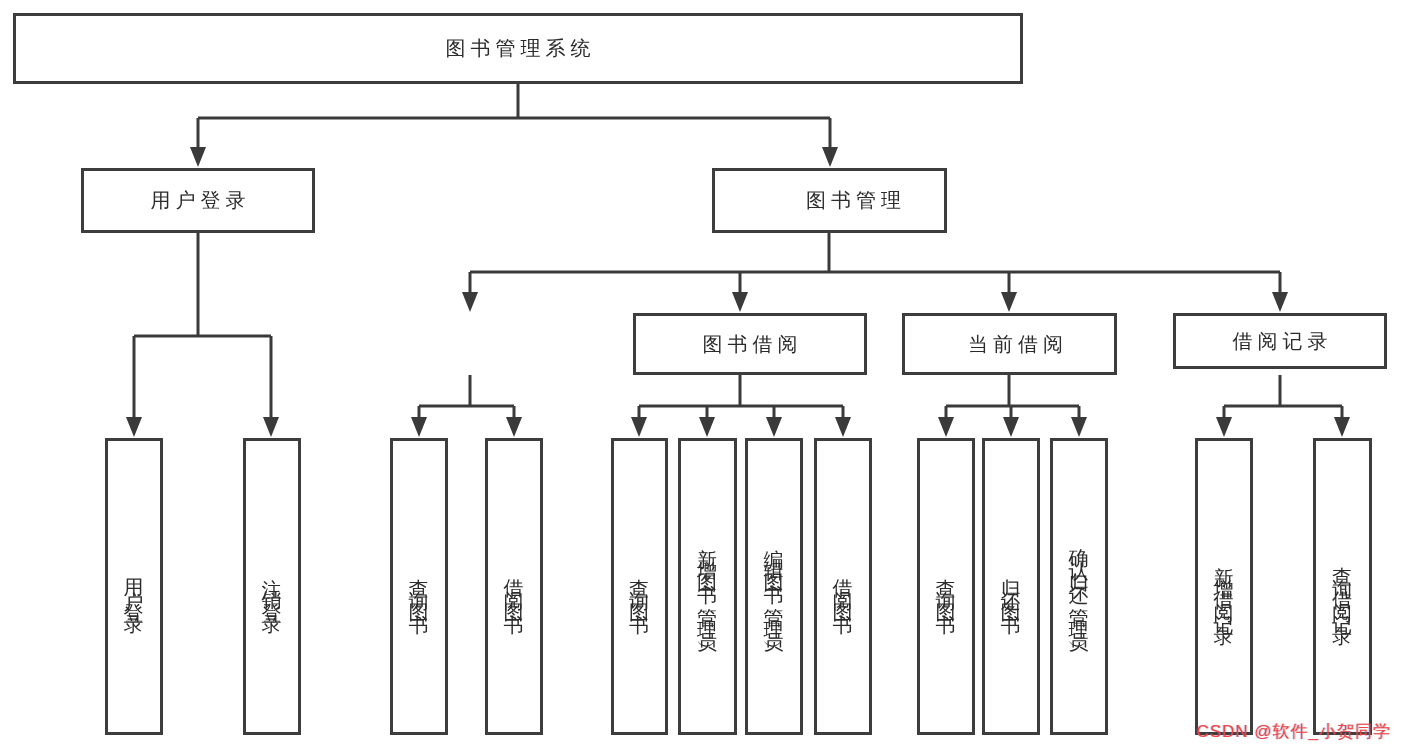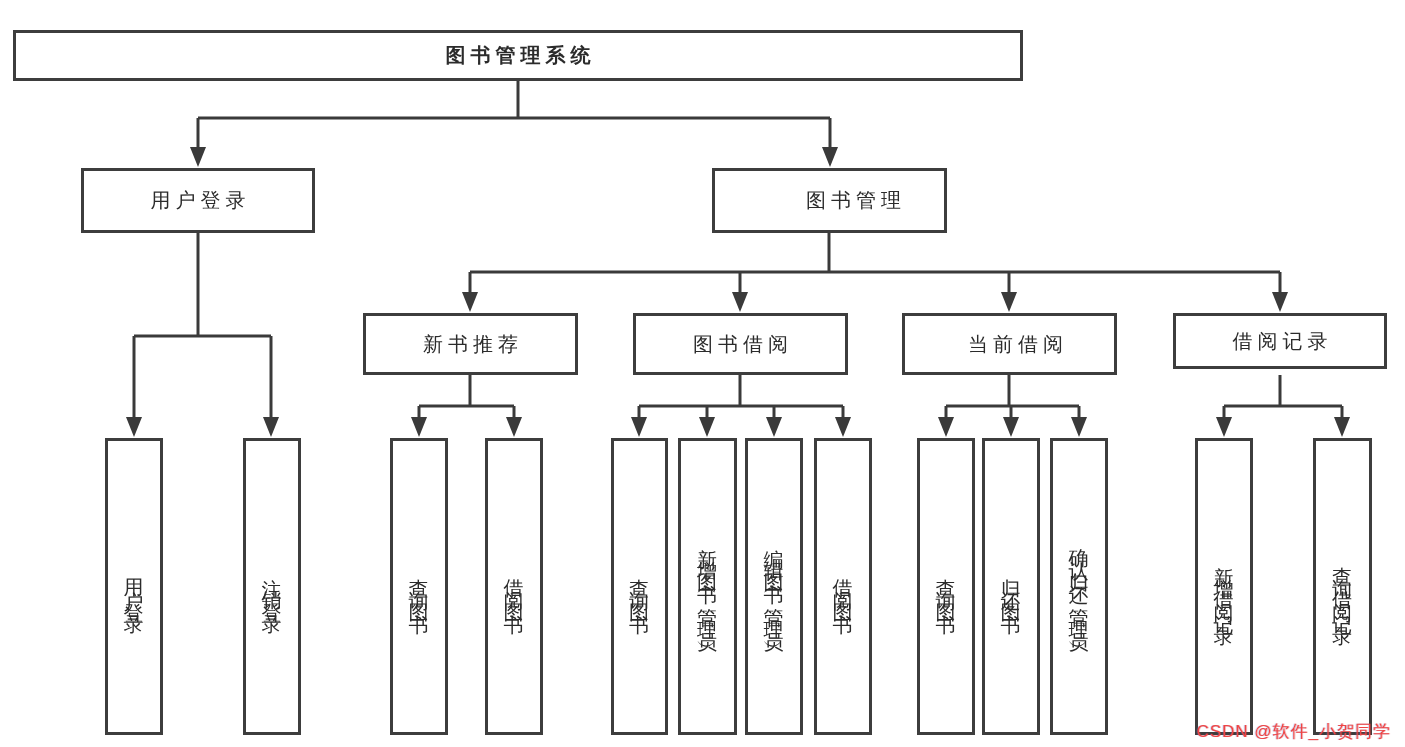--- a/index.html
+++ b/index.html
@@ -113,27 +113,26 @@
       <polygon points="766,417 782,417 774,437"></polygon>
       <polygon points="835,417 851,417 843,437"></polygon>
       <polygon points="938,417 954,417 946,437"></polygon>
       <polygon points="1003,417 1019,417 1011,437"></polygon>
       <polygon points="1071,417 1087,417 1079,437"></polygon>
       <polygon points="1216,417 1232,417 1224,437"></polygon>
       <polygon points="1334,417 1350,417 1342,437"></polygon>
     </g>
   </svg>
 
-  <div class="node h-node" style="left:13px; top:30px; width:1010px; height:51px;font-weight:bold;">图书管理系统</div>
+  <div class="node h-node" style="left:13px; top:13px; width:1010px; height:71px;">图书管理系统</div>
 
   <div class="node h-node" style="left:81px; top:168px; width:234px; height:65px;">用户登录</div>
   <div class="node h-node" style="left:712px; top:168px; width:235px; height:65px;padding-left:48px;">图书管理</div>
 
-  <div class="node h-node" style="left:363px; top:313px; width:215px; height:62px;">新书推荐</div>
-  <div class="node h-node" style="left:633px; top:313px; width:215px; height:62px;">图书借阅</div>
+  <div class="node h-node" style="left:633px; top:313px; width:234px; height:62px;">图书借阅</div>
   <div class="node h-node" style="left:902px; top:313px; width:215px; height:62px;padding-left:12px;">当前借阅</div>
   <div class="node h-node" style="left:1173px; top:313px; width:214px; height:56px;">借阅记录</div>
 
   <div class="node v-node" style="left:105px; top:438px; width:58px; height:297px;">
     <span class="v-text">用户登录</span>
   </div>
   <div class="node v-node" style="left:243px; top:438px; width:58px; height:297px;">
     <span class="v-text">注销登录</span>
   </div>
 

